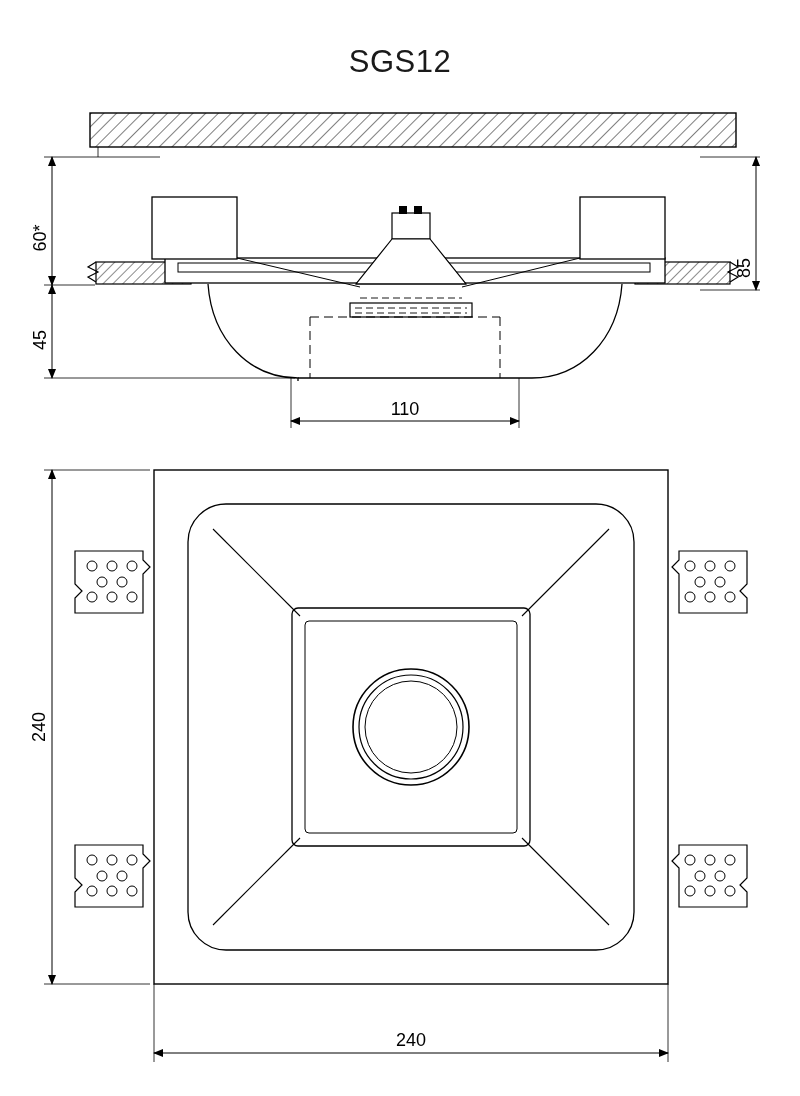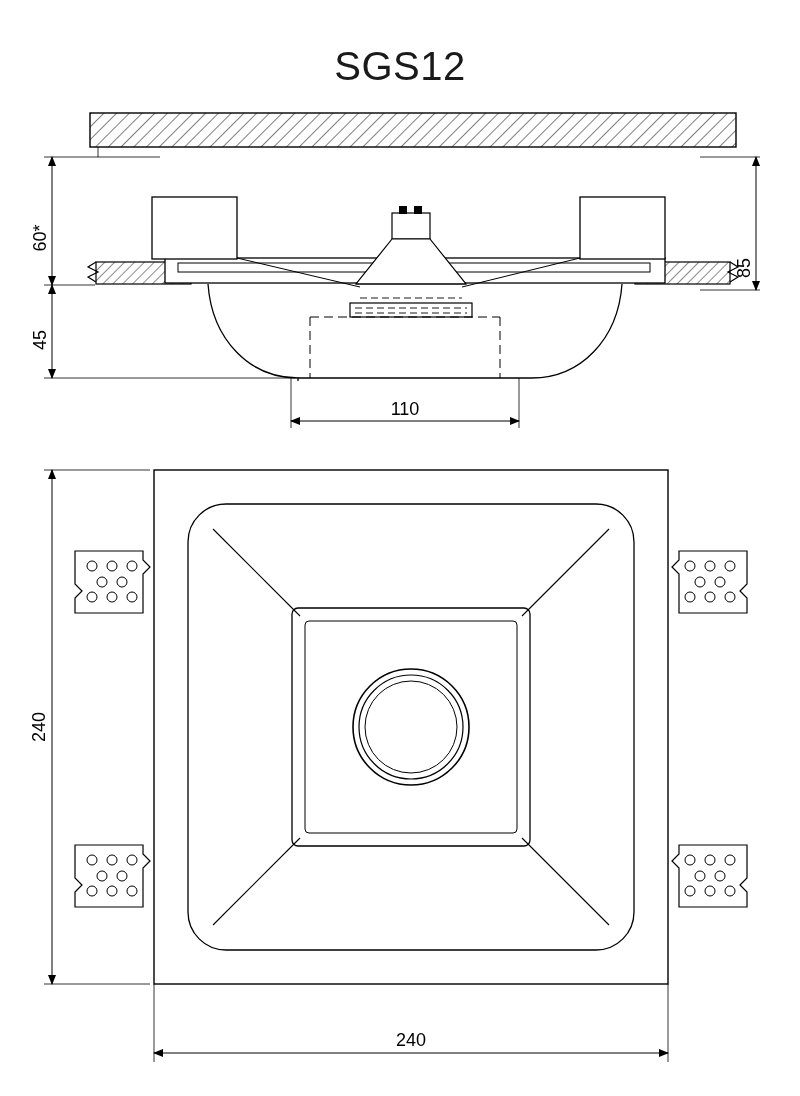--- a/index.html
+++ b/index.html
@@ -17,21 +17,21 @@
     height: 1096px;
     background: #ffffff;
     overflow: hidden;
   }
   .title {
     position: absolute;
     left: 0;
     top: 44px;
     width: 800px;
     text-align: center;
-    font-size: 40px;
+    font-size: 31px;
     letter-spacing: 0.5px;
     color: #1a1a1a;
   }
   svg.draw {
     position: absolute;
     left: 0;
     top: 0;
     width: 800px;
     height: 1096px;
   }

